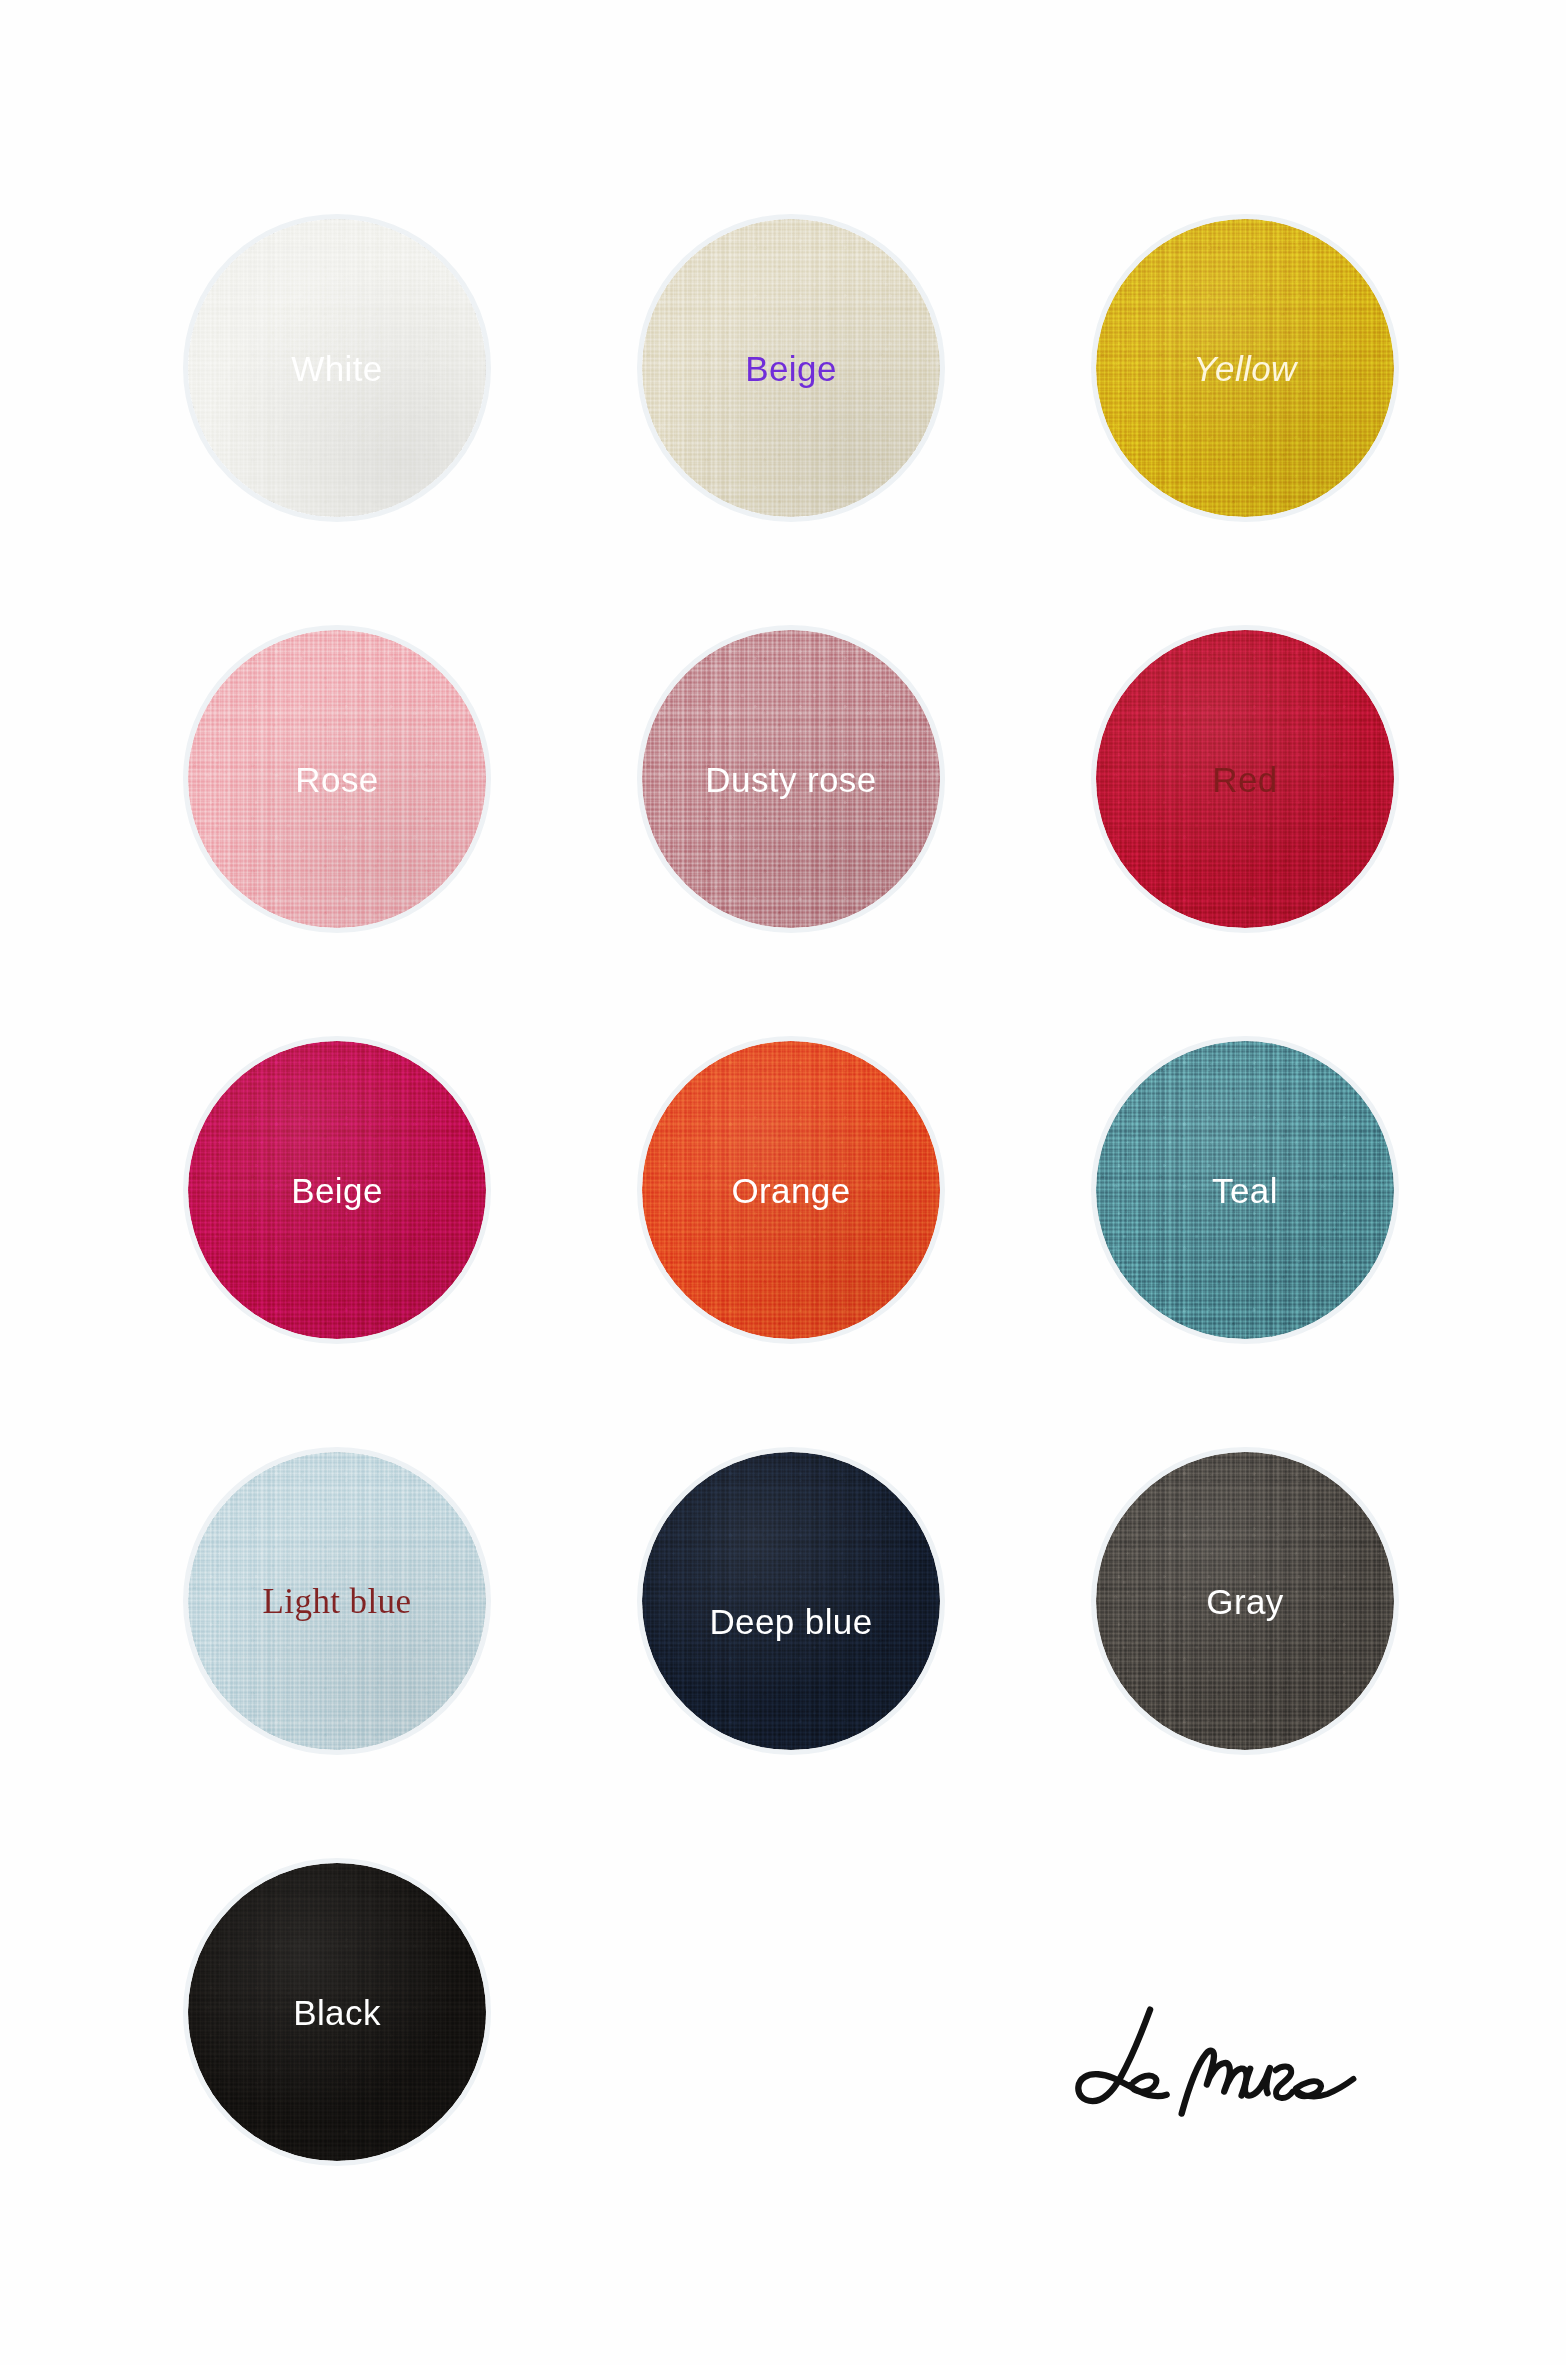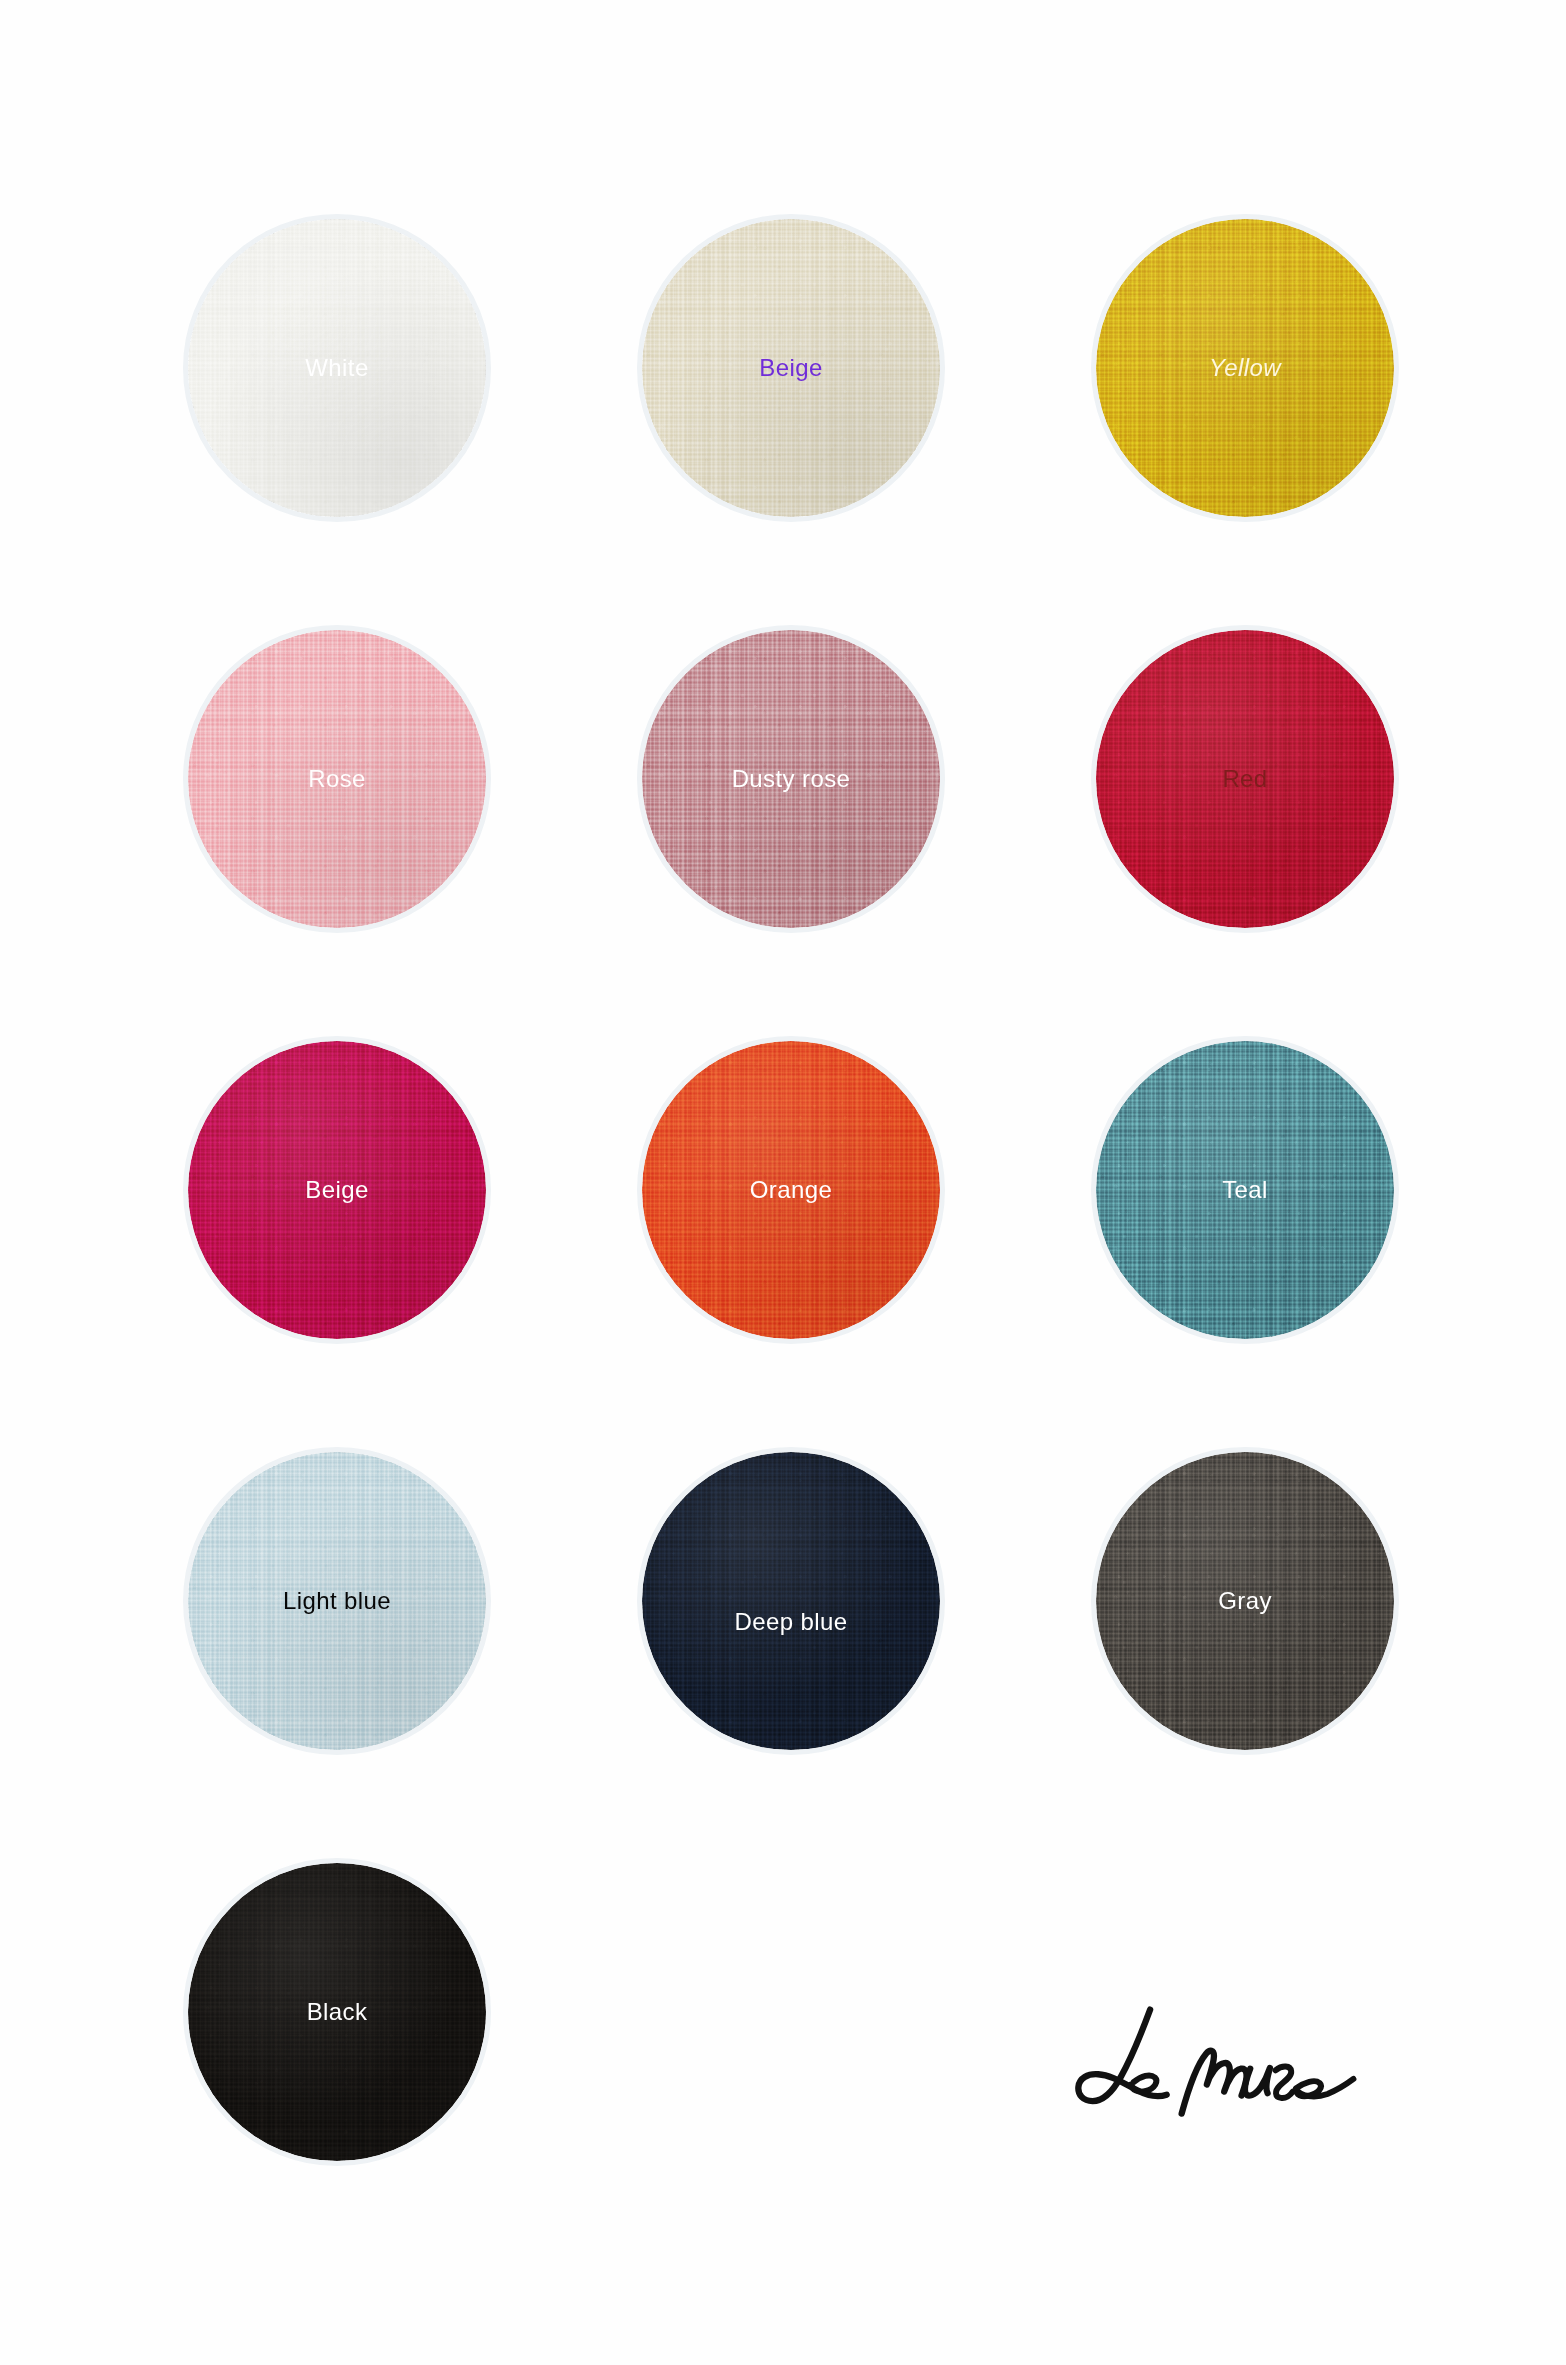--- a/index.html
+++ b/index.html
@@ -125,21 +125,21 @@
       radial-gradient(circle at 38% 30%, rgba(255,255,255,0.085) 0%, rgba(255,255,255,0) 58%),
       radial-gradient(circle at 72% 82%, rgba(0,0,0,0.07) 0%, rgba(0,0,0,0) 62%);
     pointer-events: none;
   }
 
   .swatch-label {
     position: relative;
     z-index: 5;
     color: #ffffff;
     font-family: "Liberation Sans", sans-serif;
-    font-size: 24px;
+    font-size: 35px;
     font-weight: 300;
     letter-spacing: 0.4px;
     line-height: 1;
     white-space: nowrap;
     text-align: center;
     user-select: none;
   }
 
   
   .swatch.is-light .swatch-label {
@@ -239,21 +239,21 @@
       <div class="swatch-slub"></div>
       <div class="swatch-shade"></div>
       <span class="swatch-label" style="color: rgb(255, 255, 255);">Teal</span>
     </div>
 
     <div class="swatch is-light">
       <div class="swatch-fill" style="background: rgb(195, 216, 223);"></div>
       <div class="swatch-weave"></div>
       <div class="swatch-slub"></div>
       <div class="swatch-shade"></div>
-      <span class="swatch-label" style="color: #000000;">Light blue</span>
+      <span class="swatch-label" style="color: #7f1d1d; font-family: Liberation Serif, serif;">Light blue</span>
     </div>
 
     <div class="swatch">
       <div class="swatch-fill" style="background: rgb(20, 29, 45);"></div>
       <div class="swatch-weave"></div>
       <div class="swatch-slub"></div>
       <div class="swatch-shade"></div>
       <span class="swatch-label" style="color: rgb(255, 255, 255); margin-top: 41px;">Deep blue</span>
     </div>
 

